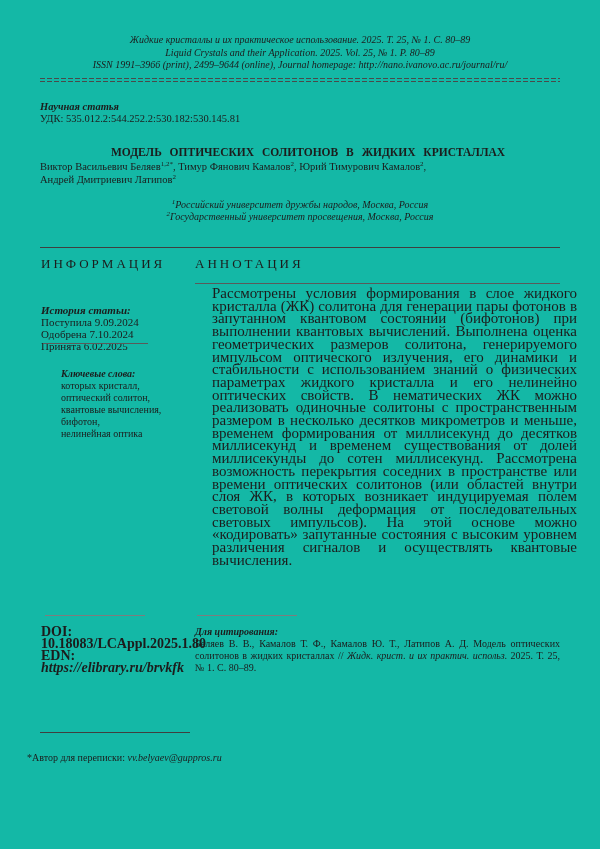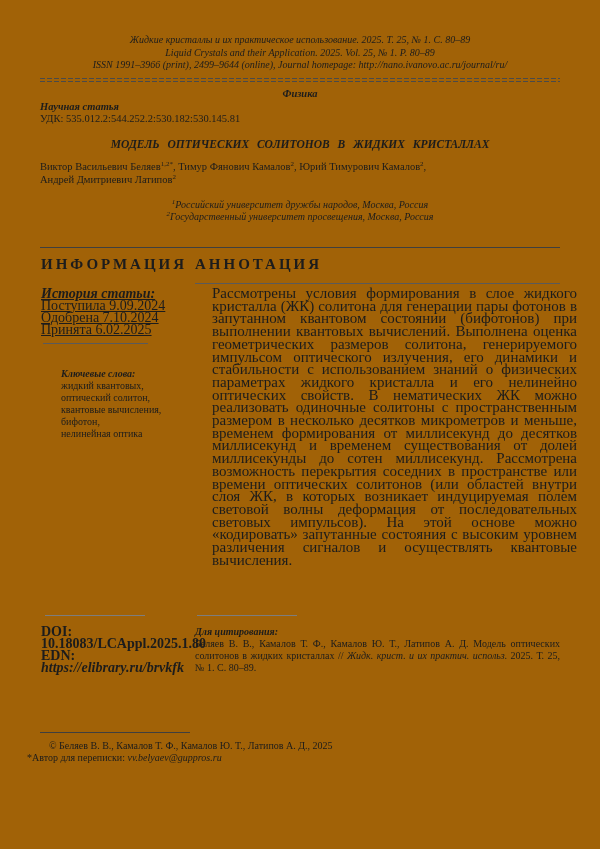--- a/index.html
+++ b/index.html
@@ -1,18 +1,18 @@
 <!DOCTYPE html>
 <html><head>
 <meta charset="utf-8">
 <style>
   html,body { margin:0; padding:0; background:#e8e8e8; }
   .page {
     position:relative; width:600px; height:849px; margin:0 auto;
-    background:#a16207; color:#1c1c1c;
+    background:#14b8a6; color:#1c1c1c;
     font-family:"Liberation Serif", serif;
     overflow:hidden;
   }
   .page a { color:inherit; text-decoration:none;font-style:italic; }
   sup { font-size:7px; line-height:0; }
 
   .j-header { position:absolute; top:34px; left:40px; width:520px;
     text-align:center; font-style:italic; font-size:10px; line-height:12.5px; }
 
   .sep-double { position:absolute; top:78px; left:40px; width:520px; }
@@ -32,30 +32,30 @@
 
   .authors { position:absolute; top:161px; left:40px; width:520px;
     text-align:left; font-size:10.5px; line-height:12.5px; }
 
   .affiliations { position:absolute; top:199px; left:40px; width:520px;
     text-align:center; font-style:italic; font-size:10px; line-height:12px; }
 
   .rule-full { position:absolute; top:247px; left:40px; width:520px;
     height:1px; background:#3f3f3f; }
 
-  .col-head { position:absolute; font-weight:bold; font-size:15px;
+  .col-head { position:absolute; font-weight:normal; font-size:13px;
     letter-spacing:3px; }
   .info-head { top:256px; left:41px; }
   .abstract-head { top:256px; left:195px; }
 
   .abstract-rule { position:absolute; top:283px; left:195px; width:365px;
     height:1px; background:#5a5a5a; }
 
-  .info-col { position:absolute; top:288px; left:41px; width:150px;
-    font-size:14px; line-height:12px;text-decoration:underline; }
+  .info-col { position:absolute; top:304px; left:41px; width:150px;
+    font-size:11px; line-height:12px; }
   .block-label { font-weight:bold; font-style:italic; }
 
   .info-rule { position:absolute; top:343px; left:43px; width:105px;
     height:1px; background:#5a5a5a; }
 
   .keywords-col { position:absolute; top:368px; left:41px; width:150px;
     font-size:10px; line-height:12px;margin-left:20px; }
 
   .abstract-text { position:absolute; top:287px; left:212px; width:365px;
     font-size:15px; line-height:12.7px; text-align:justify; }
@@ -85,25 +85,24 @@
     <div>Жидкие кристаллы и их практическое использование. 2025. Т. 25, № 1. С. 80–89</div>
     <div>Liquid Crystals and their Application. 2025. Vol. 25, № 1. P. 80–89</div>
     <div><span>ISSN 1991–3966 (print), 2499–9644 (online), Journal homepage: </span><a href="#">http://nano.ivanovo.ac.ru/journal/ru/</a></div>
   </div>
 
   <div class="sep-double">
     <div class="dash-row"></div>
     <div class="dash-row"></div>
   </div>
 
-  <div class="section-label">Физика</div>
   <div class="article-type">Научная статья</div>
   <div class="udc">УДК: 535.012.2:544.252.2:530.182:530.145.81</div>
 
-  <h1 class="title" style="margin:0;font-style:italic;">МОДЕЛЬ ОПТИЧЕСКИХ СОЛИТОНОВ В ЖИДКИХ КРИСТАЛЛАХ</h1>
+  <h1 class="title" style="margin:8px;">МОДЕЛЬ ОПТИЧЕСКИХ СОЛИТОНОВ В ЖИДКИХ КРИСТАЛЛАХ</h1>
 
   <div class="authors">
     <div><span>Виктор Васильевич Беляев</span><sup>1,2*</sup><span>, </span><span>Тимур Фянович Камалов</span><sup>2</sup><span>, </span><span>Юрий Тимурович Камалов</span><sup>2</sup><span>,</span></div>
     <div><span>Андрей Дмитриевич Латипов</span><sup>2</sup></div>
   </div>
 
   <div class="affiliations">
     <div><sup>1</sup><span>Российский университет дружбы народов, Москва, Россия</span></div>
     <div><sup>2</sup><span>Государственный университет просвещения, Москва, Россия</span></div>
   </div>
@@ -119,21 +118,21 @@
     <div class="block-label">История статьи:</div>
     <div>Поступила 9.09.2024</div>
     <div>Одобрена 7.10.2024</div>
     <div>Принята 6.02.2025</div>
   </div>
 
   <div class="info-rule"></div>
 
   <div class="keywords-col">
     <div class="block-label">Ключевые слова:</div>
-    <div>жидкий квантовых,</div>
+    <div>которых кристалл,</div>
     <div>оптический солитон,</div>
     <div>квантовые вычисления,</div>
     <div>бифотон,</div>
     <div>нелинейная оптика</div>
   </div>
 
   <div class="abstract-text">Рассмотрены условия формирования в слое жидкого кристалла (ЖК) солитона для генерации пары фотонов в запутанном квантовом состоянии (бифотонов) при выполнении квантовых вычислений. Выполнена оценка геометрических размеров солитона, генерируемого импульсом оптического излучения, его динамики и стабильности с использованием знаний о физических параметрах жидкого кристалла и его нелинейно оптических свойств. В нематических ЖК можно реализовать одиночные солитоны с пространственным размером в несколько десятков микрометров и меньше, временем формирования от миллисекунд до десятков миллисекунд и временем существования от долей миллисекунды до сотен миллисекунд. Рассмотрена возможность перекрытия соседних в пространстве или времени оптических солитонов (или областей внутри слоя ЖК, в которых возникает индуцируемая полем световой волны деформация от последовательных световых импульсов). На этой основе можно «кодировать» запутанные состояния с высоким уровнем различения сигналов и осуществлять квантовые вычисления.</div>
 
   <div class="doi-rule-left"></div>
   <div class="doi-rule-right"></div>
@@ -144,16 +143,15 @@
     <div>EDN:</div>
     <a href="#">https://elibrary.ru/brvkfk</a>
   </div>
 
   <div class="citation-block">
     <div class="citation-label">Для цитирования:</div>
     <div><span>Беляев В. В., Камалов Т. Ф., Камалов Ю. Т., Латипов А. Д. Модель оптических солитонов в жидких кристаллах // </span><span class="journal-abbrev">Жидк. крист. и их практич. использ.</span><span> 2025. Т. 25, № 1. С. 80–89.</span></div>
   </div>
 
   <div class="footnote-rule"></div>
-  <div class="footer-copyright">© Беляев В. В., Камалов Т. Ф., Камалов Ю. Т., Латипов А. Д., 2025</div>
   <div class="footer-corr"><span>*Автор для переписки: </span><a href="#">vv.belyaev@guppros.ru</a></div>
 
 </div>
 
 </body></html>

